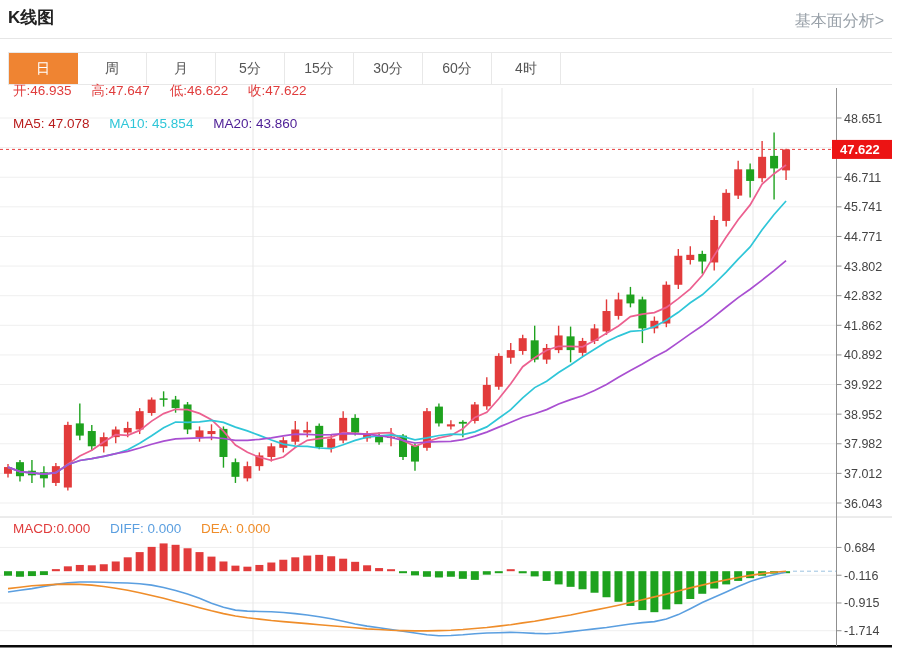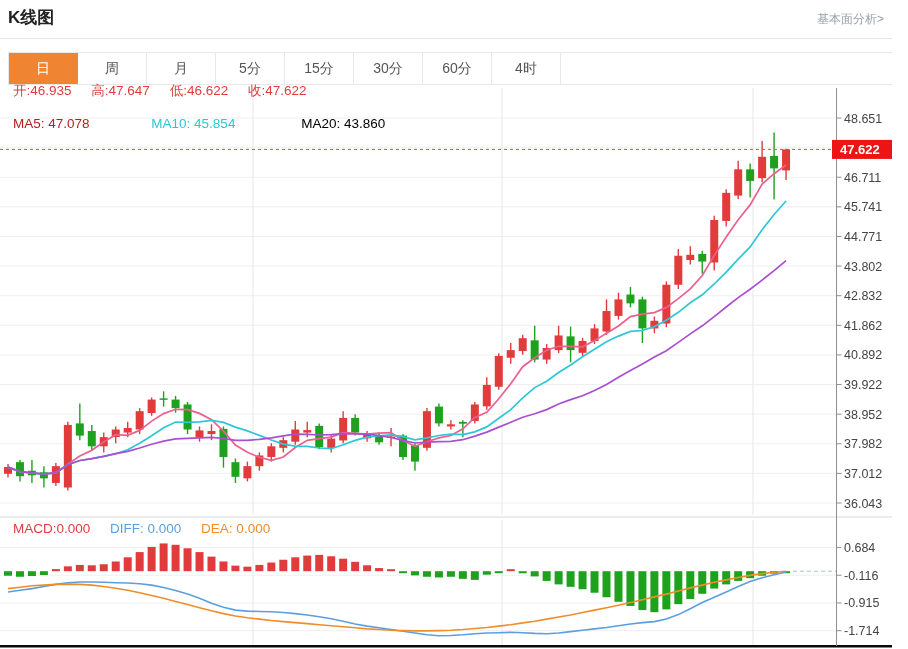--- a/index.html
+++ b/index.html
@@ -1,31 +1,31 @@
 <!DOCTYPE html>
 <html><head>
 <meta charset="utf-8">
 <style>
   html,body{margin:0;padding:0;background:#fff;}
   .page{position:relative;width:892px;height:649px;background:#fff;overflow:hidden;
         font-family:"Liberation Sans","DejaVu Sans",sans-serif;}
   .hdr-title{position:absolute;top:6px;left:8px;font-size:17px;font-weight:bold;color:#222;margin:0;}
-  .fund-link{position:absolute;top:11px;right:8px;font-size:12px;color:#98a0a8;text-decoration:none;cursor:pointer;}
+  .fund-link{position:absolute;top:11px;right:8px;font-size:16px;color:#98a0a8;text-decoration:none;cursor:pointer;}
   .hdr-rule{position:absolute;top:38px;left:0;width:908px;border-top:1px solid #e6e6e6;height:0;}
   .tabbar{position:absolute;top:52px;left:8px;width:892px;height:33px;display:flex;
           border:1px solid #e8e8e8;box-sizing:border-box;background:#fff;z-index:3;}
   .tab{width:69px;box-sizing:border-box;border-right:1px solid #e8e8e8;display:flex;
        align-items:center;justify-content:center;font-size:14px;color:#555;cursor:pointer;background:#fff;}
   .tab.sel{background:#ef8432;color:#fff;border-right:1px solid #ef8432;}
   svg#plot{position:absolute;top:0;left:0;z-index:1;}
   .legend{position:absolute;z-index:4;font-size:13.5px;white-space:nowrap;}
   .legend span{margin-right:16px;}
   .leg-ohlc{top:82px;left:13px;color:#e03c3c;}
   .leg-ma{top:116px;left:13px;}
-  .leg-ma .ma5{color:#b91c1c;} .leg-ma .ma10{color:#2fc6d8;margin-left:42px;} .leg-ma .ma20{color:#000000;margin-left:46px;}
+  .leg-ma .ma5{color:#b91c1c;} .leg-ma .ma10{color:#2fc6d8;} .leg-ma .ma20{color:#4c1d95;}
   .leg-macd{top:521px;left:13px;}
   .leg-macd .m{color:#e03c3c;} .leg-macd .d{color:#5b9fe0;} .leg-macd .a{color:#ef8d2a;}
 </style>
 </head>
 <body>
 
 <div class="page">
   <h1 class="hdr-title">K线图</h1>
   <a class="fund-link">基本面分析&gt;</a>
   <div class="hdr-rule"></div>

